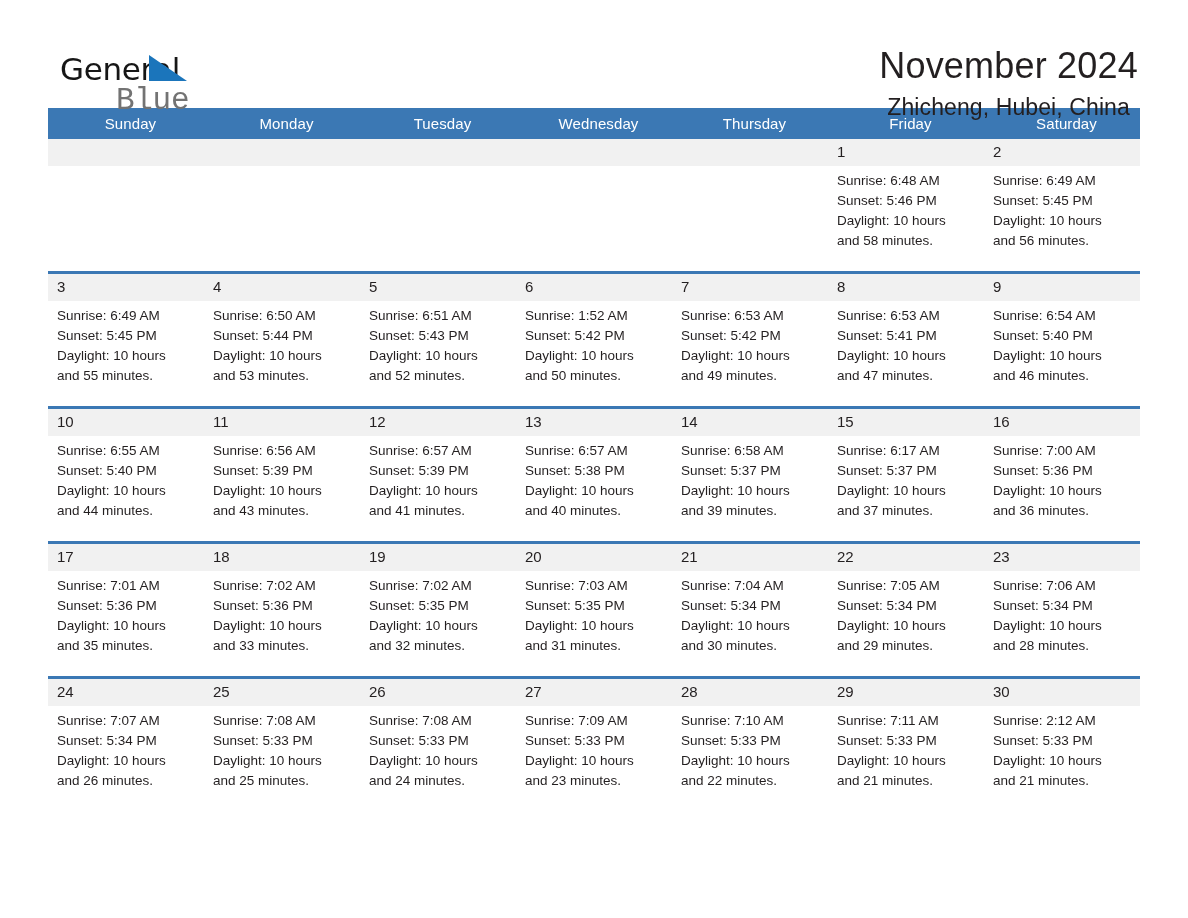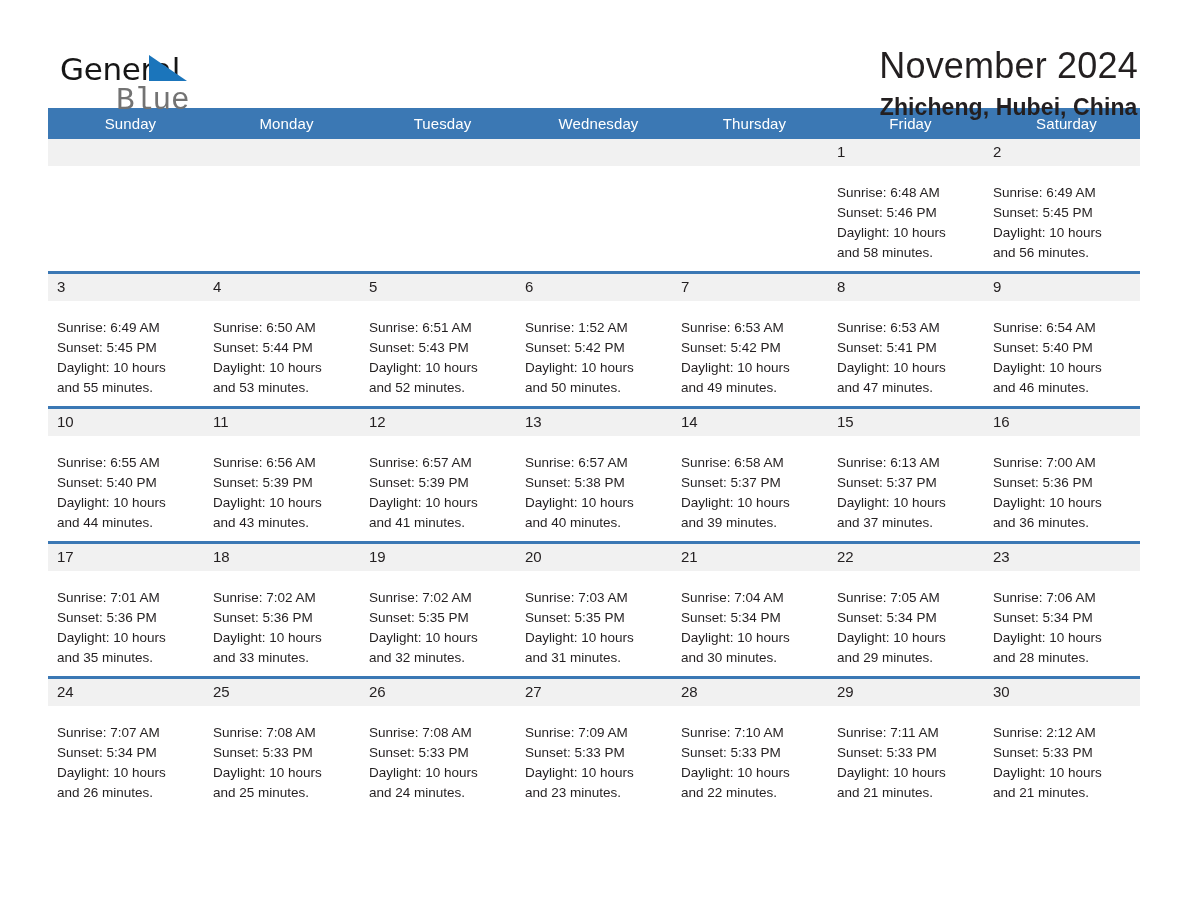--- a/index.html
+++ b/index.html
@@ -73,21 +73,21 @@
   .month-title {
     font-size: 36px;
     line-height: 44px;
     font-weight: 400;
     color: #231f20;
     letter-spacing: 0.2px;
   }
   .location-title {
     font-size: 23px;
     line-height: 30px;
-    font-weight: 700;
+    font-weight: 400;
     color: #231f20;
     margin-top: 4px;
     letter-spacing: 0.1px;
   }
 
   
   .calendar {
     width: 1092px;
     border-collapse: collapse;
     table-layout: fixed;
@@ -120,21 +120,21 @@
     line-height: 18px;
     color: #231f20;
     padding: 4px 0 5px 9px;
     height: 27px;
     box-sizing: border-box;
   }
   .daynum.empty {
     color: transparent;
   }
   .info {
-    padding: 17px 9px 0 9px;
+    padding: 5px 9px 0 9px;
     font-size: 13.5px;
     line-height: 20px;
     color: #231f20;
   }
   .info div {
     white-space: nowrap;
   }
 </style>
 </head>
 <body>
@@ -350,21 +350,21 @@
                 <div>Sunset: 5:37 PM</div>
                 <div>Daylight: 10 hours</div>
                 <div>and 39 minutes.</div>
               </div>
             </div>
           </td>
           <td>
             <div class="cell">
               <div class="daynum">15</div>
               <div class="info">
-                <div>Sunrise: 6:13 AM</div>
+                <div>Sunrise: 6:17 AM</div>
                 <div>Sunset: 5:37 PM</div>
                 <div>Daylight: 10 hours</div>
                 <div>and 37 minutes.</div>
               </div>
             </div>
           </td>
           <td>
             <div class="cell">
               <div class="daynum">16</div>
               <div class="info">

